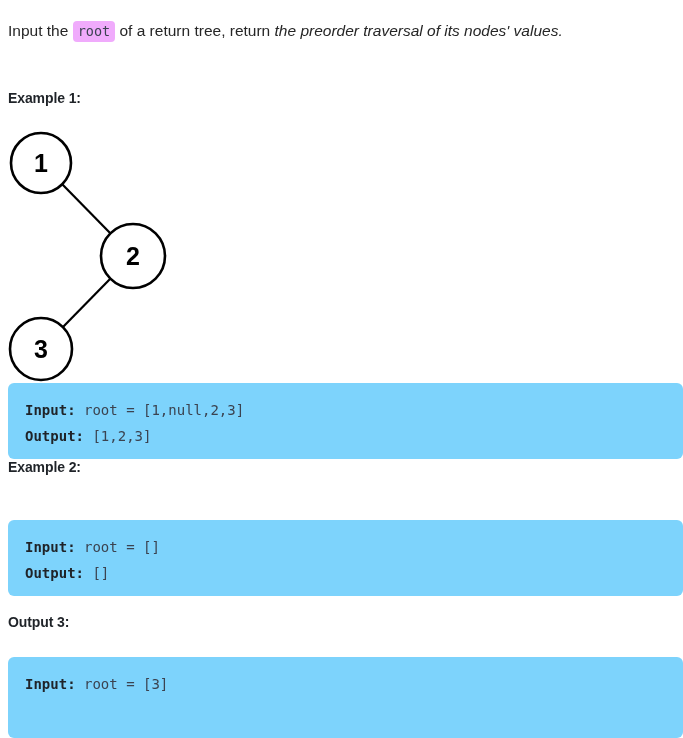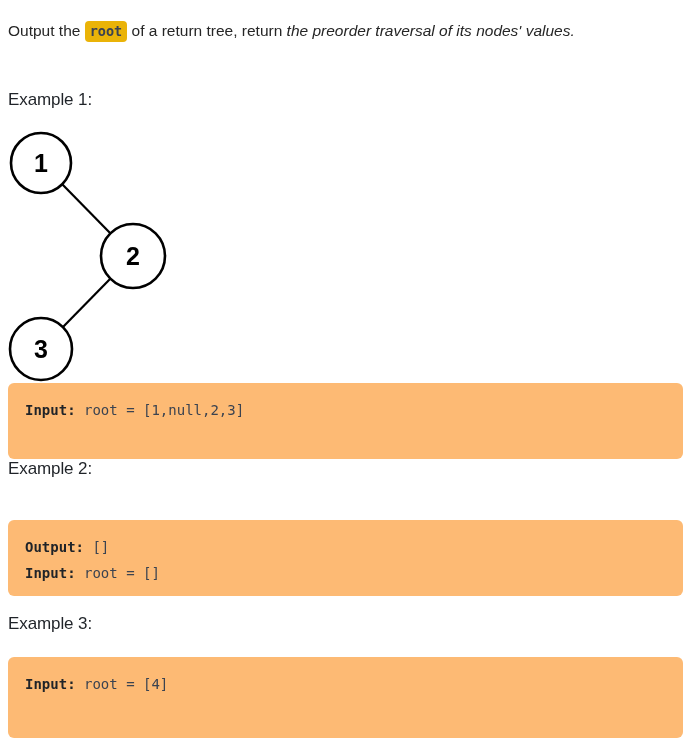--- a/index.html
+++ b/index.html
@@ -33,47 +33,46 @@
     color: #262626;
     white-space: nowrap;
   }
   .intro .em {
     font-style: italic;
     margin-top: 42px;
   }
   .inline-code {
     font-family: "DejaVu Sans Mono", "Liberation Mono", monospace;
     font-size: 13.5px;
-    background: #eab308;
+    background: #f0abfc;
     color: #3b4252;
     border-radius: 4px;
     padding: 2px 5px 3px 5px;
     letter-spacing: 0px;
-    font-weight: bold;
   }
 
   
   .ex-heading {
     position: absolute;
     left: 8px;
-    font-size: 17px;
-    font-weight: normal;
+    font-size: 14px;
+    font-weight: bold;
     color: #1f2328;
     letter-spacing: -0.1px;
   }
   #ex1-heading { top: 90px; }
   #ex2-heading { top: 459px; }
   #ex3-heading { top: 614px; }
 
   
   .code-block {
     position: absolute;
     left: 8px;
     width: 675px;
-    background: #fdba74;
+    background: #7dd3fc;
     border-radius: 6px;
     box-sizing: border-box;
     padding: 14px 0 14px 17px;
     font-family: "DejaVu Sans Mono", "Liberation Mono", monospace;
     font-size: 14px;
     line-height: 26px;
     color: #3b4350;
   }
   #code-1 { top: 383px; height: 76px; }
   #code-2 { top: 520px; height: 76px; }
@@ -98,21 +97,21 @@
   .tree-figure svg {
     display: block;
   }
 </style>
 </head>
 <body>
 
 <div class="page">
 
   <p class="intro">
-    <span>Output the </span><code class="inline-code">root</code><span> of a return tree, return </span><em class="em">the preorder traversal of its nodes' values.</em>
+    <span>Input the </span><code class="inline-code">root</code><span> of a return tree, return </span><em class="em">the preorder traversal of its nodes' values.</em>
   </p>
 
   <div class="ex-heading" id="ex1-heading">Example 1:</div>
 
   <div class="tree-figure">
     <svg width="200" height="260" viewBox="0 0 200 260" xmlns="http://www.w3.org/2000/svg">
 
       <line x1="62" y1="59" x2="112" y2="110" stroke="#000000" stroke-width="2.2"></line>
       <line x1="111" y1="153" x2="62" y2="203" stroke="#000000" stroke-width="2.2"></line>
 
@@ -122,26 +121,27 @@
       <circle cx="133" cy="131" r="32" fill="#ffffff" stroke="#000000" stroke-width="2.6"></circle>
       <text id="tree-node-2-label" x="133" y="131" text-anchor="middle" dominant-baseline="central" font-family="Liberation Sans, sans-serif" font-size="25" font-weight="bold" fill="#000000">2</text>
 
       <circle cx="41" cy="224" r="31" fill="#ffffff" stroke="#000000" stroke-width="2.6"></circle>
       <text id="tree-node-3-label" x="41" y="224" text-anchor="middle" dominant-baseline="central" font-family="Liberation Sans, sans-serif" font-size="25" font-weight="bold" fill="#000000">3</text>
     </svg>
   </div>
 
   <div class="code-block" id="code-1">
     <div class="code-line"><span class="lbl">Input:</span><span> root = [1,null,2,3]</span></div>
+    <div class="code-line"><span class="lbl">Output:</span><span> [1,2,3]</span></div>
   </div>
 
   <div class="ex-heading" id="ex2-heading">Example 2:</div>
   <div class="code-block" id="code-2">
+    <div class="code-line"><span class="lbl">Input:</span><span> root = []</span></div>
     <div class="code-line"><span class="lbl">Output:</span><span> []</span></div>
-    <div class="code-line"><span class="lbl">Input:</span><span> root = []</span></div>
   </div>
 
-  <div class="ex-heading" id="ex3-heading">Example 3:</div>
+  <div class="ex-heading" id="ex3-heading">Output 3:</div>
   <div class="code-block" id="code-3">
-    <div class="code-line"><span class="lbl">Input:</span><span> root = [4]</span></div>
+    <div class="code-line"><span class="lbl">Input:</span><span> root = [3]</span></div>
   </div>
 
 </div>
 
 </body></html>

